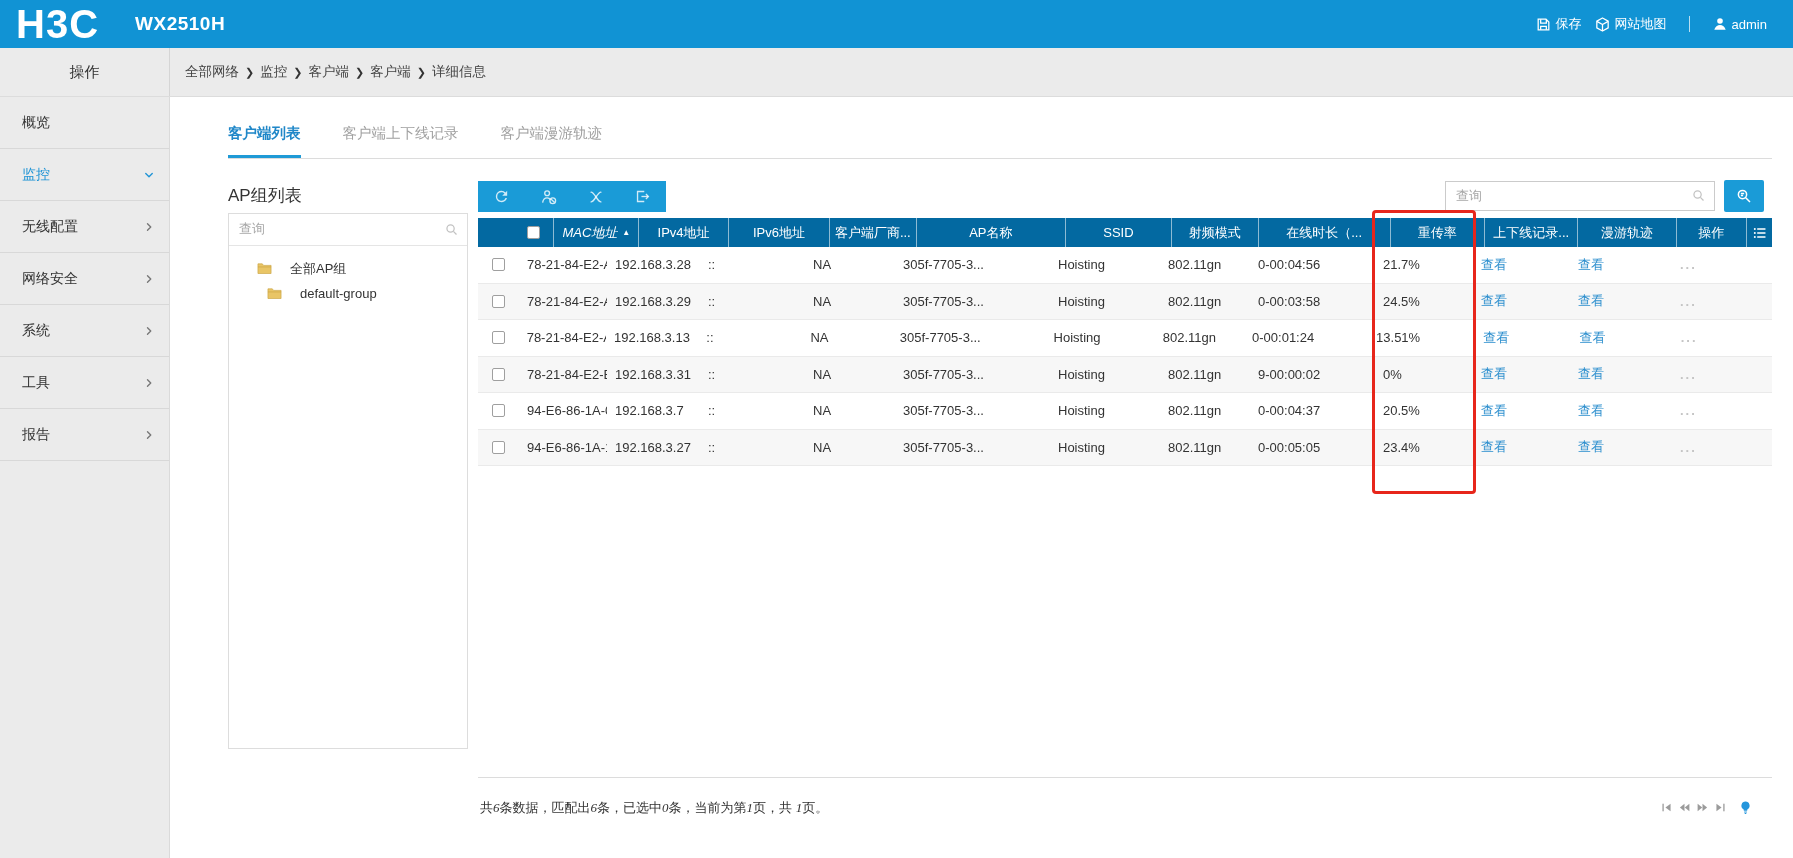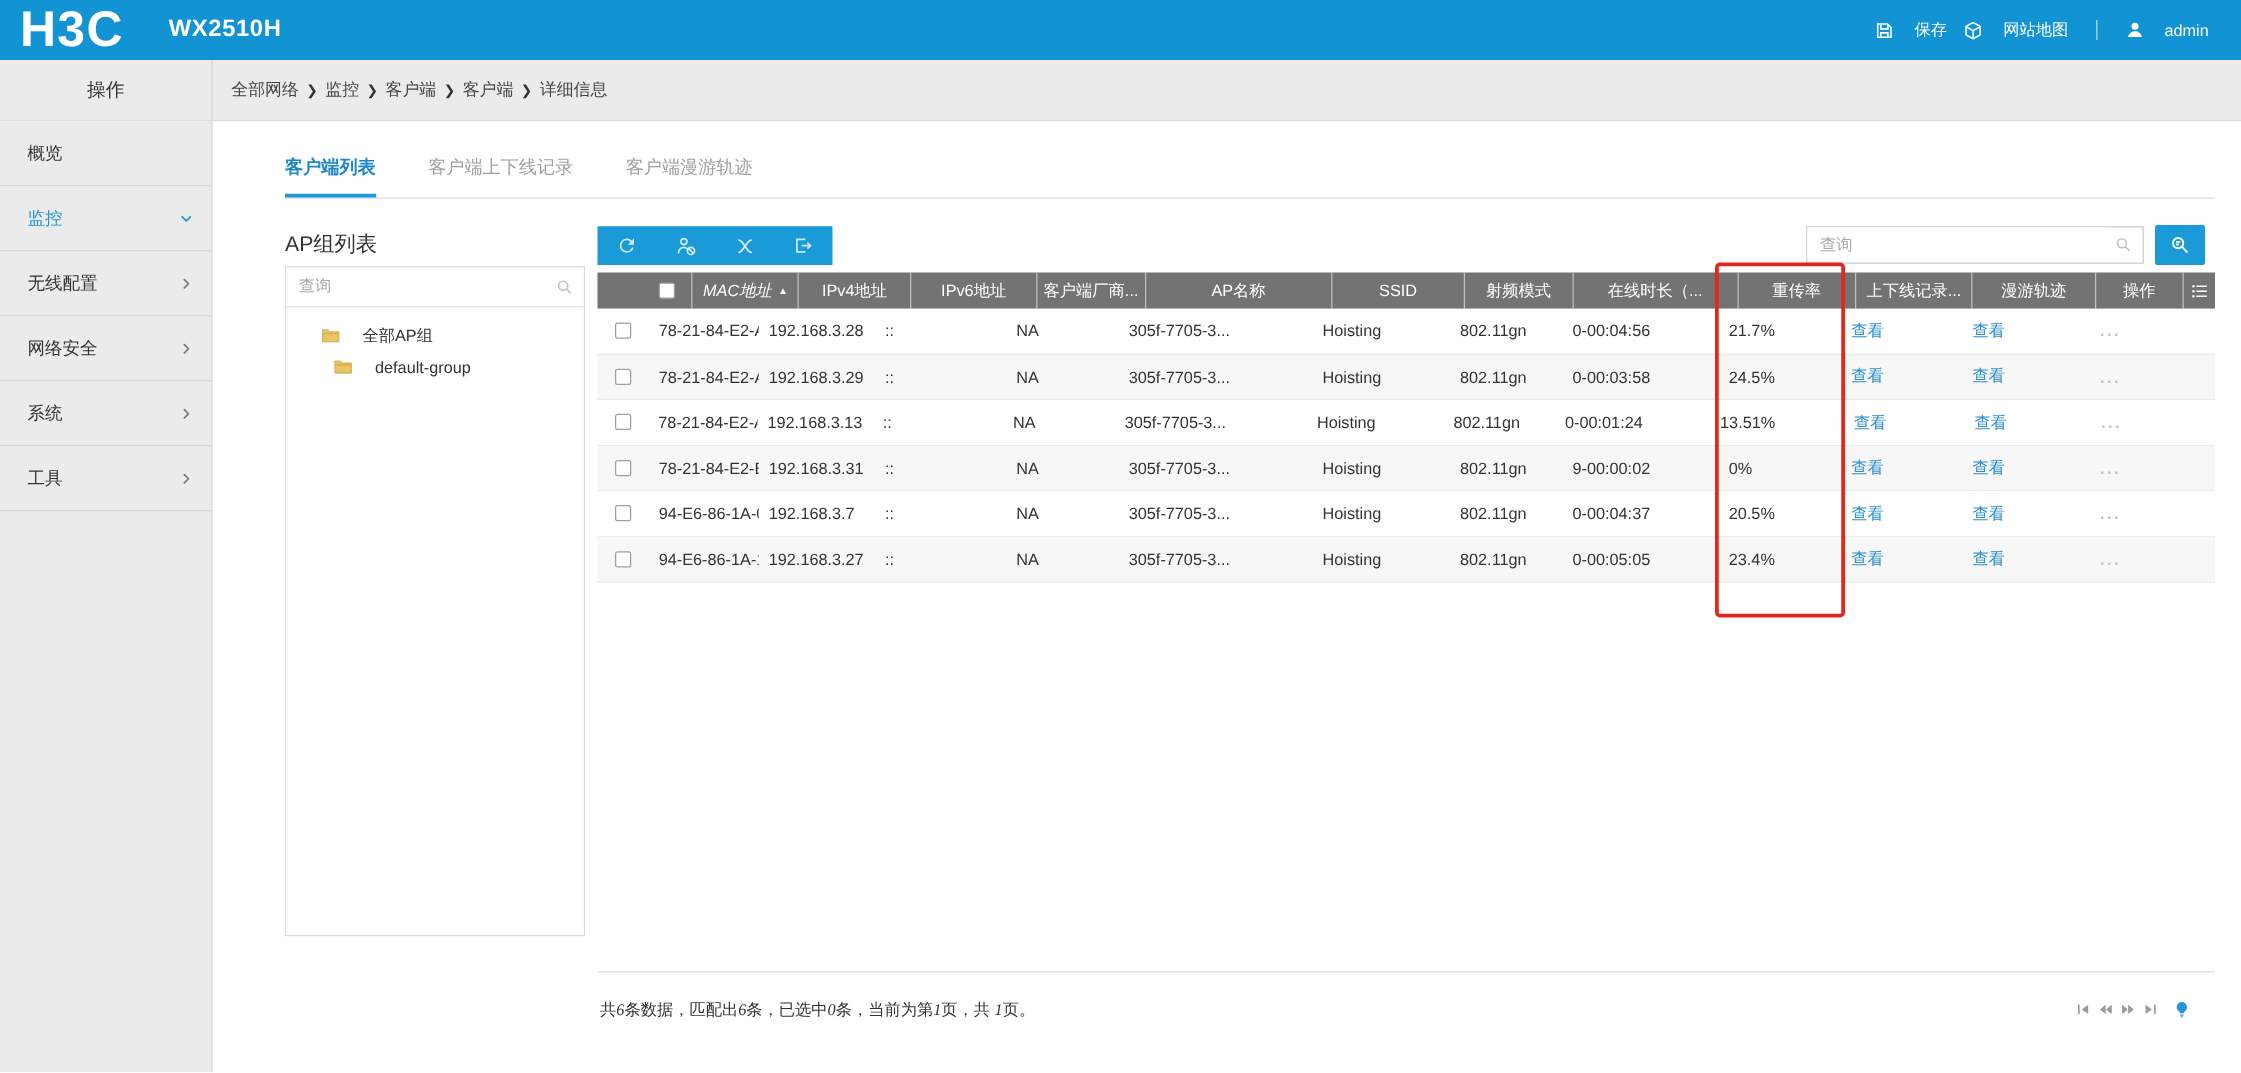--- a/index.html
+++ b/index.html
@@ -4,21 +4,21 @@
 <style>
   html,body{margin:0;padding:0;}
   body{font-family:"Liberation Sans","DejaVu Sans",sans-serif;}
   .page{position:relative;width:1793px;height:858px;background:#fff;overflow:hidden;}
 
   
   .topbar{position:absolute;left:0;top:0;width:1793px;height:48px;background:#1193d4;display:flex;align-items:center;color:#fff;}
   .logo{font-size:40px;font-weight:bold;letter-spacing:1px;margin-left:16px;line-height:48px;}
   .model{font-size:19px;font-weight:bold;margin-left:36px;letter-spacing:.5px;}
   .top-right{margin-left:auto;display:flex;align-items:center;gap:12px;padding-right:26px;font-size:13px;}
-  .top-action{display:flex;align-items:center;gap:16px;cursor:pointer;}
+  .top-action{display:flex;align-items:center;gap:4px;cursor:pointer;}
   .top-divider{width:1px;height:16px;background:rgba(255,255,255,.7);margin:0 10px;}
   .icn{display:inline-flex;align-items:center;justify-content:center;}
   .icn svg{display:block;}
 
   
   .bar2{position:absolute;left:0;top:48px;width:1793px;height:49px;background:#ebebeb;border-bottom:1px solid #dcdcdc;box-sizing:border-box;display:flex;}
   .ops-cell{width:170px;height:100%;display:flex;align-items:center;justify-content:center;font-size:15px;color:#333;border-right:1px solid #d5d5d5;box-sizing:border-box;}
   .breadcrumb{display:flex;align-items:center;padding-left:15px;font-size:13.5px;color:#444;gap:5px;}
   .crumb{cursor:pointer;}
   .crumb-sep{font-weight:bold;color:#333;font-size:11px;margin:0 1px;}
@@ -52,21 +52,21 @@
 
   
   .tbl-search{position:absolute;left:1445px;top:181px;width:270px;height:30px;border:1px solid #cbcbcb;background:#fff;box-sizing:border-box;}
   .tbl-search input{border:none;outline:none;width:230px;height:26px;padding:0 0 0 10px;font-size:13px;color:#555;}
   .tbl-search input::placeholder{color:#a8a8a8;}
   .tbl-search .icn{position:absolute;right:8px;top:6px;color:#c3c3c3;}
   .adv-btn{position:absolute;left:1724px;top:180px;width:40px;height:32px;background:#1a9bd7;border-radius:2px;display:flex;align-items:center;justify-content:center;color:#fff;cursor:pointer;}
 
   
   .tbl{position:absolute;left:478px;top:218px;width:1294px;}
-  .tbl-head{display:flex;height:29px;background:#737373;color:#fff;font-size:13px;padding-left:36px;}
+  .tbl-head{display:flex;height:29px;background:#0369a1;color:#fff;font-size:13px;padding-left:36px;}
   .th{display:flex;align-items:center;justify-content:center;box-sizing:border-box;border-left:1px solid rgba(255,255,255,.55);white-space:nowrap;overflow:hidden;}
   .th:first-child{border-left:none;}
   .th .sort{font-size:8px;margin-left:5px;}
   .th.sorted{font-style:italic;}
   .tr{display:flex;height:36.5px;box-sizing:border-box;border-bottom:1px solid #eaeaea;background:#fff;font-size:13px;color:#333;}
   .tr.alt{background:#f7f7f7;}
   .td{display:flex;align-items:center;box-sizing:border-box;padding-left:8px;white-space:nowrap;overflow:hidden;}
   .td.center{justify-content:center;padding-left:0;}
   .td .link{color:#2d8fce;cursor:pointer;}
   .td .more{color:#c4c4c4;font-weight:bold;letter-spacing:2px;cursor:pointer;}
@@ -170,20 +170,28 @@
       <div class="sidebar-item">
         <span class="lbl">系统</span>
         <span class="icn chev">
           <svg width="12" height="12" viewBox="0 0 24 24" fill="none" stroke="currentColor" stroke-width="2.8" stroke-linecap="round" stroke-linejoin="round">
             <path d="M9 5.5l6.5 6.5L9 18.5"></path>
           </svg>
         </span>
       </div>
       <div class="sidebar-item">
         <span class="lbl">工具</span>
+        <span class="icn chev">
+          <svg width="12" height="12" viewBox="0 0 24 24" fill="none" stroke="currentColor" stroke-width="2.8" stroke-linecap="round" stroke-linejoin="round">
+            <path d="M9 5.5l6.5 6.5L9 18.5"></path>
+          </svg>
+        </span>
+      </div>
+      <div class="sidebar-item">
+        <span class="lbl">报告</span>
         <span class="icn chev">
           <svg width="12" height="12" viewBox="0 0 24 24" fill="none" stroke="currentColor" stroke-width="2.8" stroke-linecap="round" stroke-linejoin="round">
             <path d="M9 5.5l6.5 6.5L9 18.5"></path>
           </svg>
         </span>
       </div>
     </div>
 
   <div class="tabs-rule"></div>
   <div class="tabs" id="tabs">

